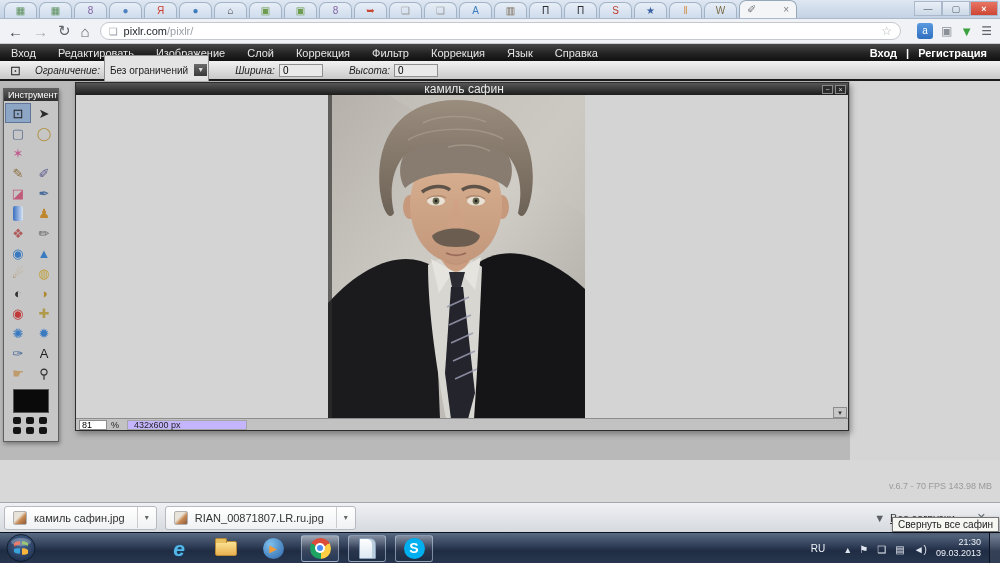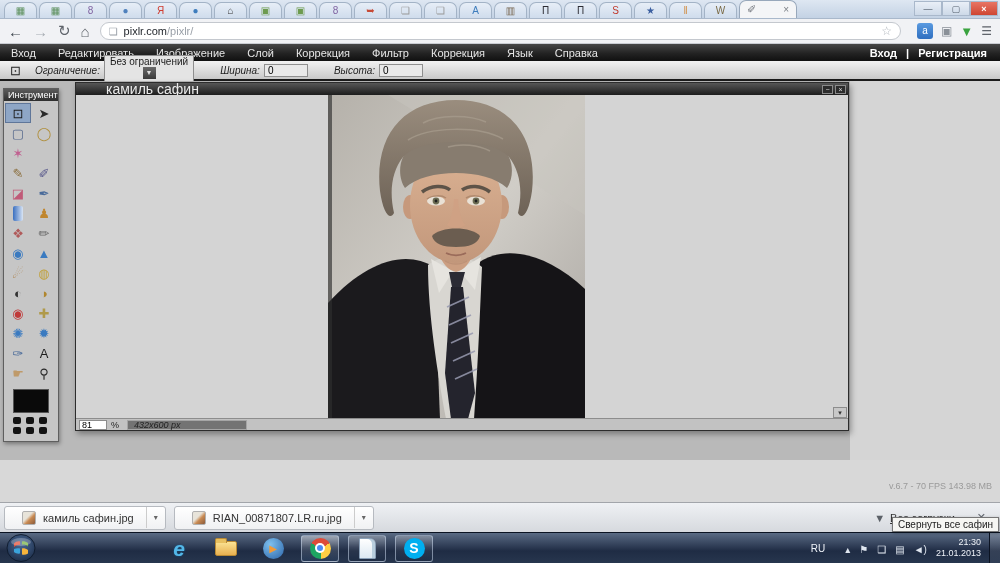--- a/index.html
+++ b/index.html
@@ -48,21 +48,21 @@
   #account { margin-left:auto; padding-right:10px; color:#fff; font-size:11px; font-weight:bold; }
   #account span { padding:0 3px; }
 
   
   #optionsbar { left:0; top:61px; width:1000px; height:20px;
     background:linear-gradient(#f2f2f2,#c9c9c9); border-bottom:2px solid #1b1b1b;
     display:flex; align-items:center; font-size:10px; color:#1c1c1c; }
   #opt-tool-ic { font-size:13px; margin:0 14px 0 10px; color:#222; }
   .opt-label { margin-right:4px;font-style:italic; }
   #constraint-box { display:flex; align-items:center; background:#e4e4e4; border:1px solid #8f8f8f;
-    height:31px; margin-right:26px;flex-direction:column; }
+    height:31px; margin-right:26px; }
   #constraint-box .val { padding:0 5px; font-size:10px; }
   #constraint-box .dd { width:13px; height:12px; background:linear-gradient(#6a6a6a,#3a3a3a);
     color:#ddd; font-size:7px; text-align:center; line-height:12px; margin:0 1px; }
   .opt-input { width:44px; height:13px; background:#e9e9e9; border:1px solid #8f8f8f;
     font-size:10px; font-family:"Liberation Sans",sans-serif; padding:0 3px; margin-right:26px; }
 
   
   #workspace { left:0; top:81px; width:850px; height:379px; background:#b9b9b9; }
   #ws-east { left:850px; top:81px; width:150px; height:379px; background:#d5d5d5; }
 
@@ -75,43 +75,43 @@
   .tool-cell { height:20px; display:flex; align-items:center; justify-content:center; font-size:13px; }
   .tool-cell.selected { background:#8ea6c6; box-shadow:inset 0 0 0 1px #5f7699; }
   #swatch { width:36px; height:24px; background:#0a0a0a; border:1px solid #555; margin:6px auto 4px; }
   #dots { display:grid; grid-template-columns:repeat(3,10px); gap:3px; justify-content:center; padding-bottom:7px; }
   #dots span { width:8px; height:7px; background:#141414; border-radius:2px; }
 
   
   #imgwin { left:75px; top:82px; width:774px; height:349px; border:1px solid #2c2c2c;
     background:#d4d4d4; box-shadow:2px 3px 6px rgba(0,0,0,.35); }
   #imgwin-title { height:12px; background:linear-gradient(#565656,#1d1d1d); display:flex; align-items:center; }
-  #imgwin-title .ttl { flex:1; color:#eaeaea; font-size:14px; line-height:12px; }
+  #imgwin-title .ttl { flex:1; text-align:center; color:#eaeaea; font-size:12px; line-height:12px; }
   .winbtn { width:11px; height:9px; background:#2c2c2c; border:1px solid #8a8a8a; color:#ddd;
     font-size:7px; line-height:8px; text-align:center; margin-right:2px; }
   #imgwin-canvas { position:relative; height:323px; background:#d4d4d4; overflow:hidden; }
   #photo { position:absolute; left:252px; top:0; width:257px; height:324px; }
   #imgwin-status { height:12px; background:#c2c2c2; border-top:1px solid #8d8d8d;
     display:flex; align-items:center; font-size:9px; color:#222; position:relative; }
   #zoom-input { width:28px; height:10px; background:#fff; border:1px solid #8d8d8d; font-size:9px;
     padding:0 2px; margin-left:3px; font-family:"Liberation Sans",sans-serif; }
   #zoom-unit { margin:0 8px 0 4px; }
-  #dim-box { width:120px; height:10px; background:#737373; border:1px solid #a5a5a5; padding:0 6px;
-    font-size:9px; line-height:9px;font-style:italic; }
+  #dim-box { width:120px; height:10px; background:#c4b5fd; border:1px solid #a5a5a5; padding:0 6px;
+    font-size:9px; line-height:9px; }
   #status-corner { position:absolute; right:1px; top:-12px; width:14px; height:11px; background:#c8c8c8;
     border:1px solid #8d8d8d; font-size:7px; text-align:center; line-height:10px; color:#333; }
 
   #version-info { right:8px; top:481px; font-size:9px; color:#9a9a9a; }
 
   
   #dlbar { left:0; top:502px; width:1000px; height:30px;
     background:linear-gradient(#eff1f4,#d6d9de); border-top:1px solid #a2a5aa;
     display:flex; align-items:center; padding:0 4px; }
   .dl-item { height:24px; background:linear-gradient(#ffffff,#f0f1f3); border:1px solid #b6bac0;
-    border-radius:3px; display:flex; align-items:center; margin-right:8px; padding-left:17px; }
+    border-radius:3px; display:flex; align-items:center; margin-right:8px; padding-left:8px; }
   .dl-thumb { width:14px; height:14px; border:1px solid #b0b0b0; border-radius:2px;
     background:linear-gradient(135deg,#e8e4da 40%,#c98a52 60%,#8a5a3a); }
   .dl-name { font-size:11px; color:#333; margin:0 12px 0 7px; }
   .dl-caret { border-left:1px solid #ccc; color:#666; font-size:8px; padding:6px 7px; }
   #dl-right { margin-left:auto; display:flex; align-items:center; }
   #dl-arrow-ic { color:#5c6168; font-size:11px; font-weight:bold; margin-right:5px; }
   #dl-all { font-size:11px; color:#333; text-decoration:underline; }
   #dl-close { color:#61666d; font-size:11px; margin:0 10px 0 22px; }
 
   #tooltip { right:1px; top:517px; height:15px; background:#f6f6f3; border:1px solid #767676;
@@ -517,17 +517,17 @@
       </div>
       <div class="slot open">
         <div class="ic-skype app-glyph">S</div>
       </div>
     </div>
   <div id="tray">
     <span id="lang">RU</span>
     <span id="tray-icons"><span class="tray-ic">▴</span><span class="tray-ic">⚑</span><span class="tray-ic">❑</span><span class="tray-ic">▤</span><span class="tray-ic">◄)</span></span>
     <div id="clock">
       <div>21:30</div>
-      <div>21.01.2013</div>
+      <div>09.03.2013</div>
     </div>
     <div id="show-desktop"></div>
   </div>
 </div>
 
 </body></html>

